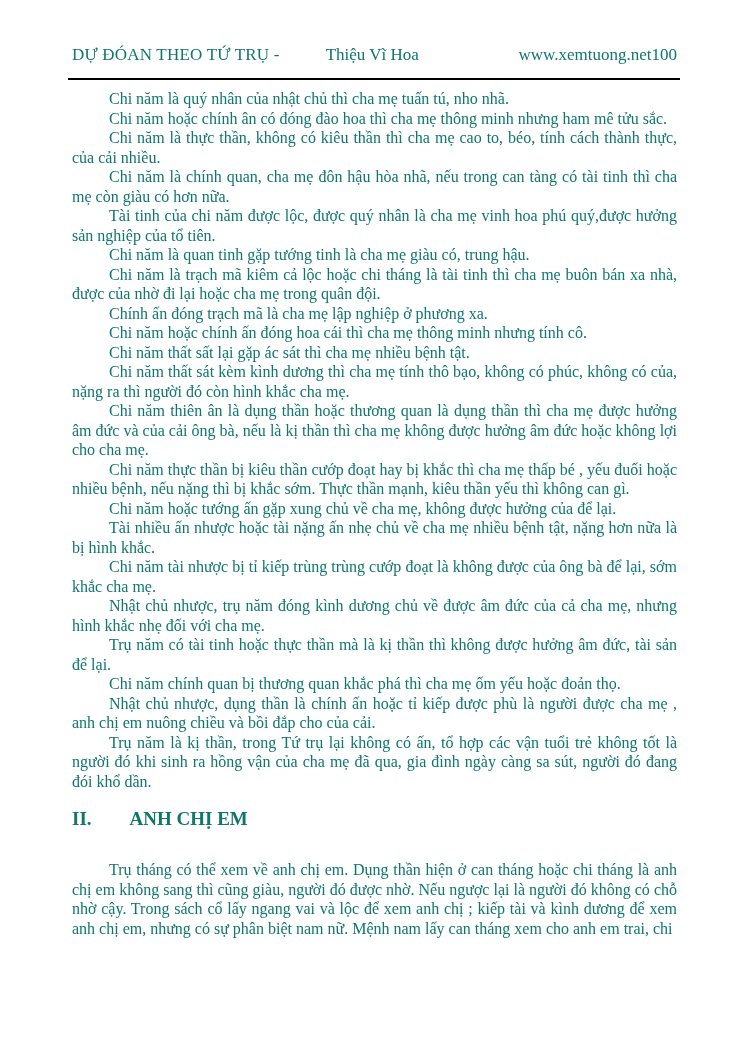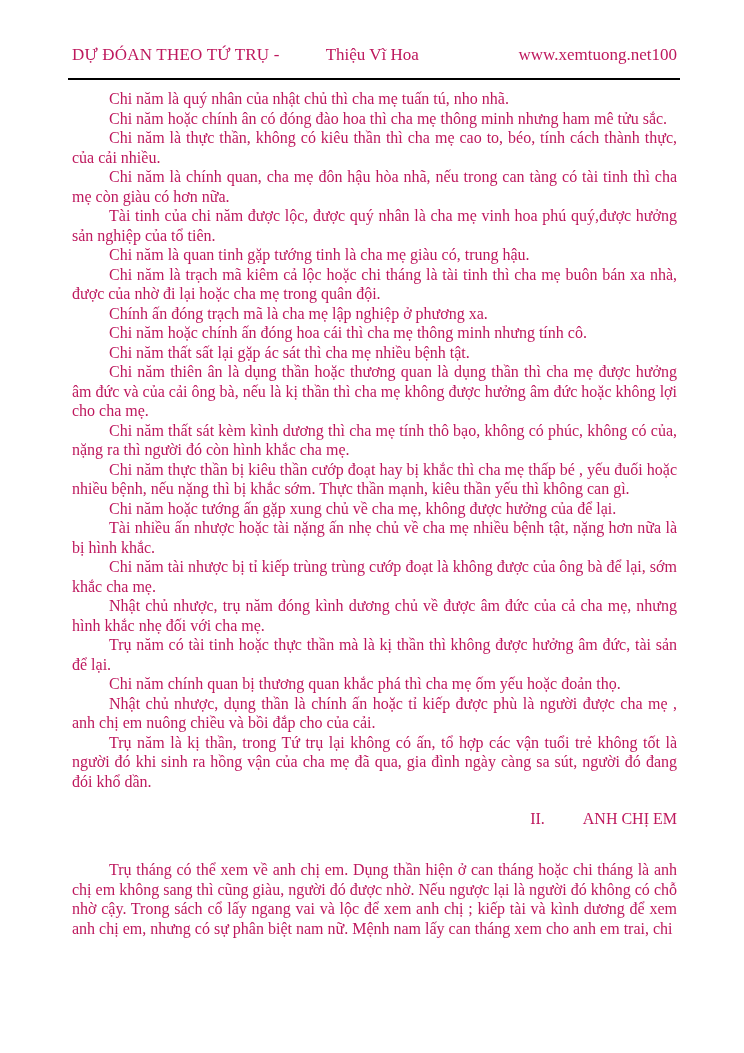--- a/index.html
+++ b/index.html
@@ -5,21 +5,21 @@
   html, body { margin: 0; padding: 0; background: #e8e8e8; }
   .page {
     position: relative;
     width: 744px;
     height: 1053px;
     margin: 0 auto;
     background: #ffffff;
     box-sizing: border-box;
     padding: 44px 67px 0 72px;
     font-family: "Liberation Serif", "DejaVu Serif", serif;
-    color: #be185d;
+    color: #0f766e;
     overflow: hidden;
   }
   .header {
     display: flex;
     align-items: baseline;
     font-size: 17px;
     line-height: 21px;
     white-space: nowrap;
   }
   .h-title { letter-spacing: 0.2px; }
@@ -38,23 +38,23 @@
     line-height: 19.5px;
     text-align: justify;
     margin-top: 9px;
   }
   .body p {
     margin: 0;
     padding: 0;
     text-indent: 37px;
   }
   .sec-heading {
-    font-size: 16px;
-    font-weight: normal;
-    text-align: right;
+    font-size: 19px;
+    font-weight: bold;
+    text-align: left;
     margin: 17px 0 31px 0;
     line-height: 21px;
   }
   .sec-title { margin-left: 38px; }
 </style>
 </head>
 <body>
 
 <div class="page">
 
@@ -72,22 +72,22 @@
       <p>Chi năm là quý nhân của nhật chủ thì cha mẹ tuấn tú, nho nhã.</p>
       <p>Chi năm hoặc chính ân có đóng đào hoa thì cha mẹ thông minh nhưng ham mê tửu sắc.</p>
       <p>Chi năm là thực thần, không có kiêu thần thì cha mẹ cao to, béo, tính cách thành thực, của cải nhiều.</p>
       <p>Chi năm là chính quan, cha mẹ đôn hậu hòa nhã, nếu trong can tàng có tài tinh thì cha mẹ còn giàu có hơn nữa.</p>
       <p>Tài tinh của chi năm được lộc, được quý nhân là cha mẹ vinh hoa phú quý,được hưởng sản nghiệp của tổ tiên.</p>
       <p>Chi năm là quan tinh gặp tướng tinh là cha mẹ giàu có, trung hậu.</p>
       <p>Chi năm là trạch mã kiêm cả lộc hoặc chi tháng là tài tinh thì cha mẹ buôn bán xa nhà, được của nhờ đi lại hoặc cha mẹ trong quân đội.</p>
       <p>Chính ấn đóng trạch mã là cha mẹ lập nghiệp ở phương xa.</p>
       <p>Chi năm hoặc chính ấn đóng hoa cái thì cha mẹ thông minh nhưng tính cô.</p>
       <p>Chi năm thất sất lại gặp ác sát thì cha mẹ nhiều bệnh tật.</p>
+      <p>Chi năm thất sát kèm kình dương thì cha mẹ tính thô bạo, không có phúc, không có của, nặng ra thì người đó còn hình khắc cha mẹ.</p>
       <p>Chi năm thiên ân là dụng thần hoặc thương quan là dụng thần thì cha mẹ được hưởng âm đức và của cải ông bà, nếu là kị thần thì cha mẹ không được hưởng âm đức hoặc không lợi cho cha mẹ.</p>
-      <p>Chi năm thất sát kèm kình dương thì cha mẹ tính thô bạo, không có phúc, không có của, nặng ra thì người đó còn hình khắc cha mẹ.</p>
       <p>Chi năm thực thần bị kiêu thần cướp đoạt hay bị khắc thì cha mẹ thấp bé , yếu đuối hoặc nhiều bệnh, nếu nặng thì bị khắc sớm. Thực thần mạnh, kiêu thần yếu thì không can gì.</p>
       <p>Chi năm hoặc tướng ấn gặp xung chủ về cha mẹ, không được hưởng của để lại.</p>
       <p>Tài nhiều ấn nhược hoặc tài nặng ấn nhẹ chủ về cha mẹ nhiều bệnh tật, nặng hơn nữa là bị hình khắc.</p>
       <p>Chi năm tài nhược bị tỉ kiếp trùng trùng cướp đoạt là không được của ông bà để lại, sớm khắc cha mẹ.</p>
       <p>Nhật chủ nhược, trụ năm đóng kình dương chủ về được âm đức của cả cha mẹ, nhưng hình khắc nhẹ đối với cha mẹ.</p>
       <p>Trụ năm có tài tinh hoặc thực thần mà là kị thần thì không được hưởng âm đức, tài sản để lại.</p>
       <p>Chi năm chính quan bị thương quan khắc phá thì cha mẹ ốm yếu hoặc đoản thọ.</p>
       <p>Nhật chủ nhược, dụng thần là chính ấn hoặc tỉ kiếp được phù là người được cha mẹ , anh chị em nuông chiều và bồi đắp cho của cải.</p>
       <p>Trụ năm là kị thần, trong Tứ trụ lại không có ấn, tổ hợp các vận tuổi trẻ không tốt là người đó khi sinh ra hồng vận của cha mẹ đã qua, gia đình ngày càng sa sút, người đó đang đói khổ dần.</p>
     </div>

